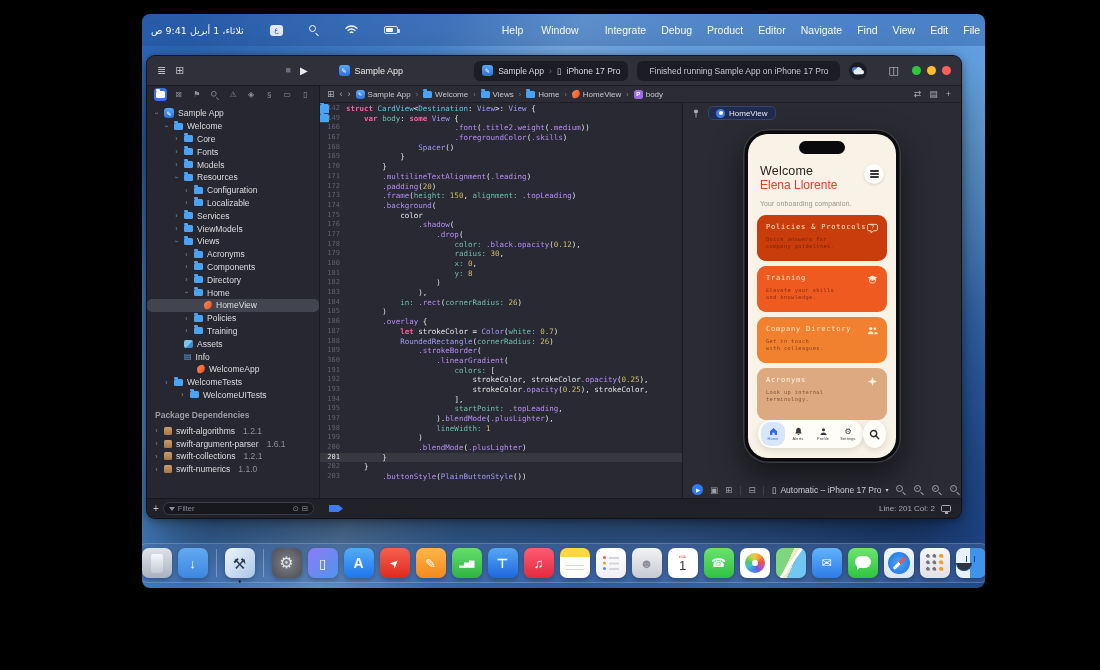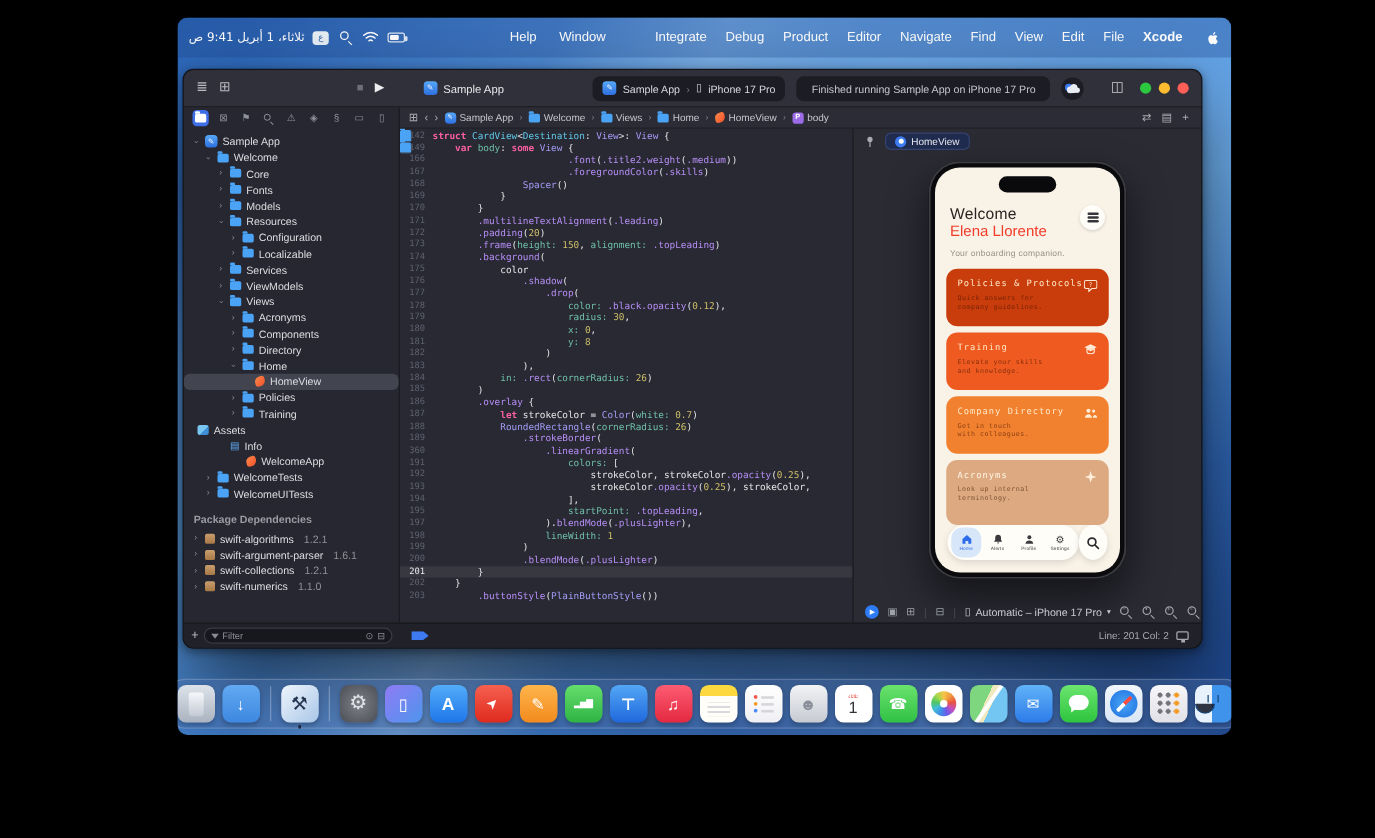--- a/index.html
+++ b/index.html
@@ -9,21 +9,21 @@
 
 .desktop{position:absolute;left:142px;top:14px;width:843px;height:574px;border-radius:8px;overflow:hidden;
  background:
   radial-gradient(120% 90% at 68% 10%, rgba(150,205,255,.55), transparent 52%),
   linear-gradient(115deg, transparent 28%, rgba(190,228,255,.38) 40%, rgba(120,190,250,.18) 50%, transparent 64%),
   linear-gradient(205deg, transparent 55%, rgba(140,200,255,.25) 70%, transparent 85%),
   linear-gradient(160deg,#2C66B8 0%,#3D7FD4 25%,#5FA4E8 48%,#2F66B5 75%,#1B4186 100%);}
 
 
 .menubar{height:25px;display:flex;align-items:center;padding:16px 9px;font-size:10.5px;
- background:rgba(30,70,140,.30);color:#fff;gap:6px}
+ background:rgba(30,70,140,.30);color:#fff;gap:26px}
 .mb-clock{font-family:"DejaVu Sans",sans-serif;font-size:9.5px;white-space:nowrap}
 .mbicon{display:flex;align-items:center;justify-content:center;width:14px;height:12px;color:#fff}
 .inputsrc{width:13px;height:11px;border-radius:3px;background:rgba(255,255,255,.9);color:#2A5EA8;
  font-size:7px;display:flex;align-items:center;justify-content:center;font-family:"DejaVu Sans",sans-serif}
 .batt{width:16px;height:8px;border:1px solid rgba(255,255,255,.85);border-radius:2px;position:relative}
 .batt::before{content:"";position:absolute;inset:1px;right:4px;background:#fff;border-radius:1px}
 .batt::after{content:"";position:absolute;right:-3px;top:2px;width:2px;height:4px;background:rgba(255,255,255,.85);border-radius:0 1px 1px 0}
 .magwrap{position:relative;width:10px;height:10px;color:#fff}
 .magc{width:7px;height:7px;border:1.2px solid currentColor;border-radius:50%;display:flex;align-items:center;justify-content:center;font-size:5px;line-height:1}
 .magh{position:absolute;right:0;bottom:0;width:4px;height:1.2px;background:currentColor;transform:rotate(45deg)}
@@ -402,41 +402,41 @@
               <div class="trow" style="padding-left: 36px;">
                 <span class="chev">›</span>
                 <span class="fold"></span>
                 <span>Policies</span>
               </div>
               <div class="trow" style="padding-left: 36px;">
                 <span class="chev">›</span>
                 <span class="fold"></span>
                 <span>Training</span>
               </div>
-              <div class="trow" style="">
+              <div class="trow" style="padding-left: 26px;">
                 <span class="chev"></span>
                 <span class="assetsicon"></span>
                 <span>Assets</span>
               </div>
               <div class="trow" style="padding-left: 26px;">
                 <span class="chev"></span>
                 <span class="txticon">▤</span>
                 <span>Info</span>
               </div>
               <div class="trow" style="padding-left: 26px; margin-left: 13px;">
                 <span class="chev"></span>
                 <span class="swifticon"></span>
                 <span>WelcomeApp</span>
               </div>
               <div class="trow" style="padding-left: 16px;">
                 <span class="chev">›</span>
                 <span class="fold"></span>
                 <span>WelcomeTests</span>
               </div>
-              <div class="trow" style="padding-left: 16px;">
+              <div class="trow" style="padding-left: 32px;">
                 <span class="chev">›</span>
                 <span class="fold"></span>
                 <span>WelcomeUITests</span>
               </div>
             </div>
           <div class="pkghdr">Package Dependencies</div>
           <div id="pkg-rows">
               <div class="trow" style="padding-left: 6px;">
                 <span class="chev">›</span>
                 <span class="pkgicon"></span>

